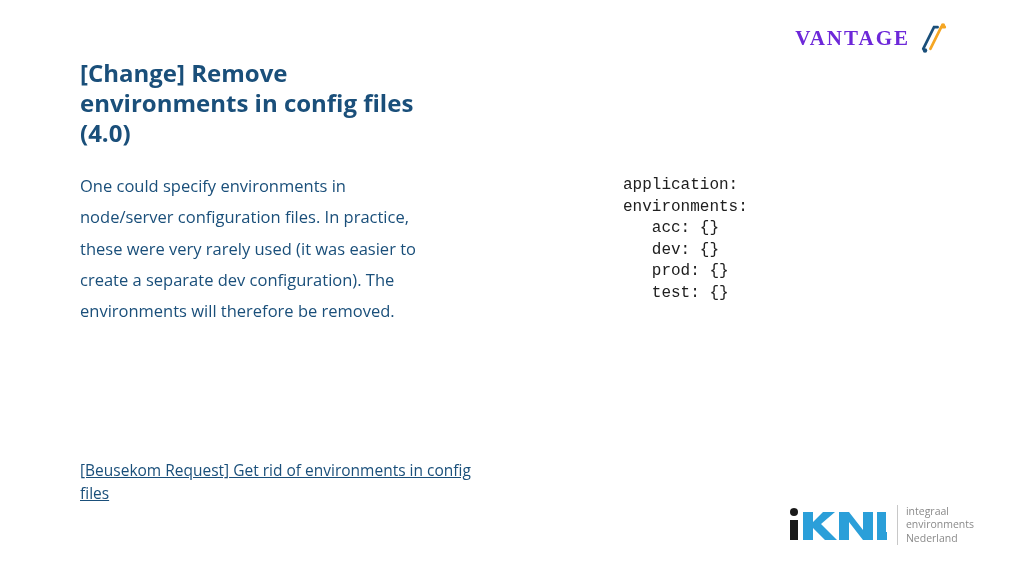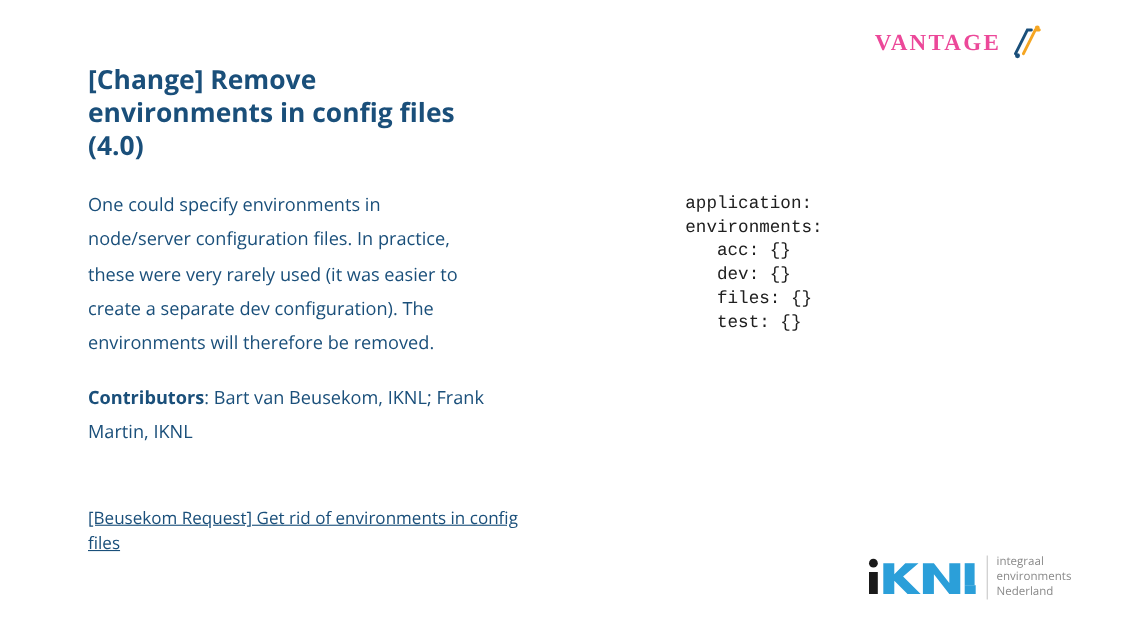--- a/index.html
+++ b/index.html
@@ -27,21 +27,21 @@
       right: 72px;
       display: flex;
       align-items: center;
       gap: 6px;
     }
     .logo-text {
       font-family: Georgia, 'Times New Roman', serif;
       font-weight: bold;
       font-size: 21px;
       letter-spacing: 2px;
-      color: #ec4899;
+      color: #6d28d9;
     }
     .logo-icon {
       width: 36px;
       height: 36px;
     }
     .title {
       color: #1a4f7a;
       font-size: 24px;
       font-weight: bold;
       line-height: 1.25;
@@ -122,36 +122,33 @@
       <path d="M 16 32 L 28 8 L 32 8" stroke="#f5a623" stroke-width="3" fill="none" stroke-linecap="round"></path>
       <circle cx="30" cy="6" r="2.5" fill="#f5a623"></circle>
       <circle cx="10" cy="34" r="2.5" fill="#1a4f7a"></circle>
     </svg>
   </div>
 
   <h1 class="title">[Change] Remove environments in config files (4.0)</h1>
 
   <p class="body-text">One could specify environments in node/server configuration files. In practice, these were very rarely used (it was easier to create a separate dev configuration). The environments will therefore be removed.</p>
 
-  <p class="contributors">
-    <span class="contributors-label">Contributors</span><span>: Bart van Beusekom, IKNL; Frank Martin, IKNL</span>
-  </p>
 
   <div class="link-section">
     <a href="#" class="feature-link">[Beusekom Request] Get rid of environments in config files</a>
   </div>
 
   <div class="code-block">
     <div class="code-line">application:</div>
     <div class="code-line"></div>
     <div class="code-line"></div>
     <div class="code-line">environments:</div>
     <div class="code-line">   acc: {}</div>
     <div class="code-line">   dev: {}</div>
-    <div class="code-line">   files: {}</div>
+    <div class="code-line">   prod: {}</div>
     <div class="code-line">   test: {}</div>
   </div>
 
   <div class="logo-bottom-right">
     <div class="iknl-mark">
       <svg width="100" height="42" viewBox="0 0 100 42">
         <circle cx="7" cy="8" r="4" fill="#1a1a1a"></circle>
         <rect x="3" y="16" width="8" height="20" fill="#1a1a1a"></rect>
         <path d="M 16 8 L 16 36 L 26 36 L 26 24 L 38 36 L 50 36 L 34 20 L 48 8 L 36 8 L 26 18 L 26 8 Z" fill="#2b9fd9"></path>
         <path d="M 52 8 L 52 36 L 62 36 L 62 18 L 76 36 L 86 36 L 86 8 L 76 8 L 76 26 L 62 8 Z" fill="#2b9fd9"></path>

